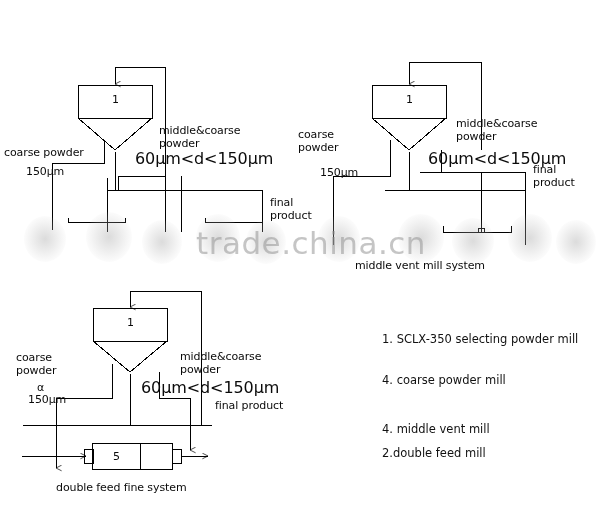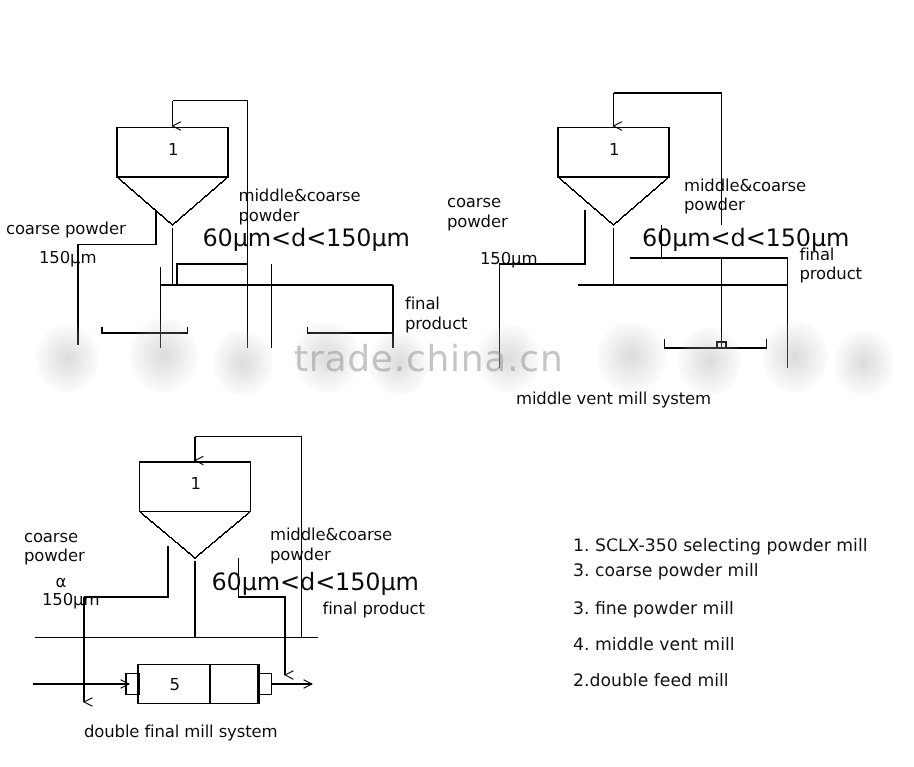--- a/index.html
+++ b/index.html
@@ -35,21 +35,21 @@
     left: 0;
     top: 0;
     width: 609px;
     height: 511px;
     pointer-events: none;
   }
   .wm {
     position: absolute;
     font-family: "DejaVu Sans", sans-serif;
     color: rgba(150,150,150,0.55);
-    font-size: 24px;
+    font-size: 31px;
     letter-spacing: 0.5px;
     user-select: none;
   }
   .wmblob {
     position: absolute;
     border-radius: 50%;
     background: radial-gradient(ellipse at center, rgba(170,170,170,0.42) 0%, rgba(200,200,200,0.18) 55%, rgba(255,255,255,0) 78%);
   }
 </style>
 </head>
@@ -184,45 +184,44 @@
   <div class="lbl" style="left:320px; top:166px;">150μm</div>
 
   <div class="lbl" style="left:456px; top:117px;">middle&amp;coarse
 powder</div>
 
   <div class="lbl sm" style="left:428px; top:152px;">60μm&lt;d&lt;150μm</div>
 
   <div class="lbl" style="left:533px; top:163px;">final
 product</div>
 
-  <div class="lbl" style="left:344px; top:259px;">middle vent mill system</div>
+  <div class="lbl" style="left:355px; top:259px;">middle vent mill system</div>
 
   <div class="lbl" style="left:127px; top:316px;">1</div>
 
   <div class="lbl" style="left:16px; top:351px;">coarse
 powder</div>
 
   <div class="lbl" style="left:37px; top:381px;">α</div>
 
   <div class="lbl" style="left:28px; top:393px;">150μm</div>
 
   <div class="lbl" style="left:180px; top:350px;">middle&amp;coarse
 powder</div>
 
   <div class="lbl sm" style="left:141px; top:381px;">60μm&lt;d&lt;150μm</div>
 
   <div class="lbl" style="left:215px; top:399px;">final product</div>
 
   <div class="lbl" style="left:113px; top:450px;">5</div>
 
-  <div class="lbl" style="left:56px; top:481px;">double final mill system</div>
-
-  <div class="legend" style="left:382px; top:356px;text-align:center;">1. SCLX-350 selecting powder mill</div>
-  <div class="legend" style="left:382px; top:373px;">3. coarse powder mill</div>
-  <div class="legend" style="left:382px; top:398px;">3. fine powder mill</div>
+  <div class="lbl" style="left:56px; top:481px;">double feed fine system</div>
+
+  <div class="legend" style="left:382px; top:332px;text-align:center;">1. SCLX-350 selecting powder mill</div>
+  <div class="legend" style="left:382px; top:373px;">4. coarse powder mill</div>
   <div class="legend" style="left:382px; top:422px;">4. middle vent mill</div>
   <div class="legend" style="left:382px; top:446px;">2.double feed mill</div>
 
   <div class="wmblob" style="left:24px; top:216px; width:42px; height:46px;"></div>
   <div class="wmblob" style="left:86px; top:212px; width:46px; height:50px;"></div>
   <div class="wmblob" style="left:142px; top:220px; width:40px; height:44px;"></div>
   <div class="wmblob" style="left:196px; top:214px; width:44px; height:48px;"></div>
   <div class="wmblob" style="left:246px; top:220px; width:40px; height:44px;"></div>
   <div class="wmblob" style="left:318px; top:216px; width:42px; height:46px;"></div>
   <div class="wmblob" style="left:398px; top:214px; width:46px; height:48px;"></div>

